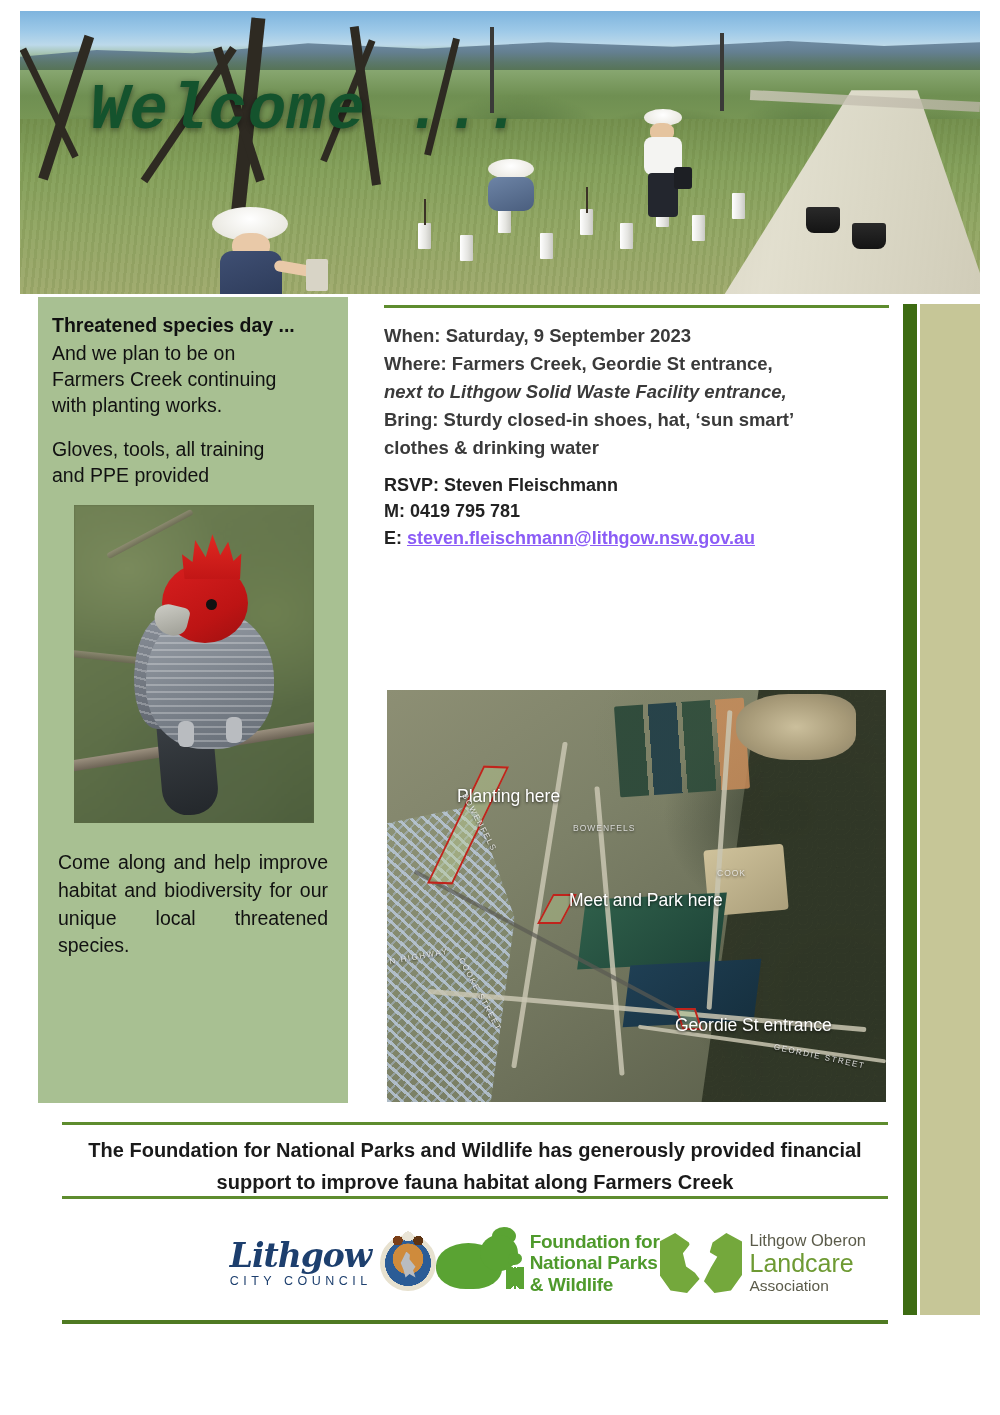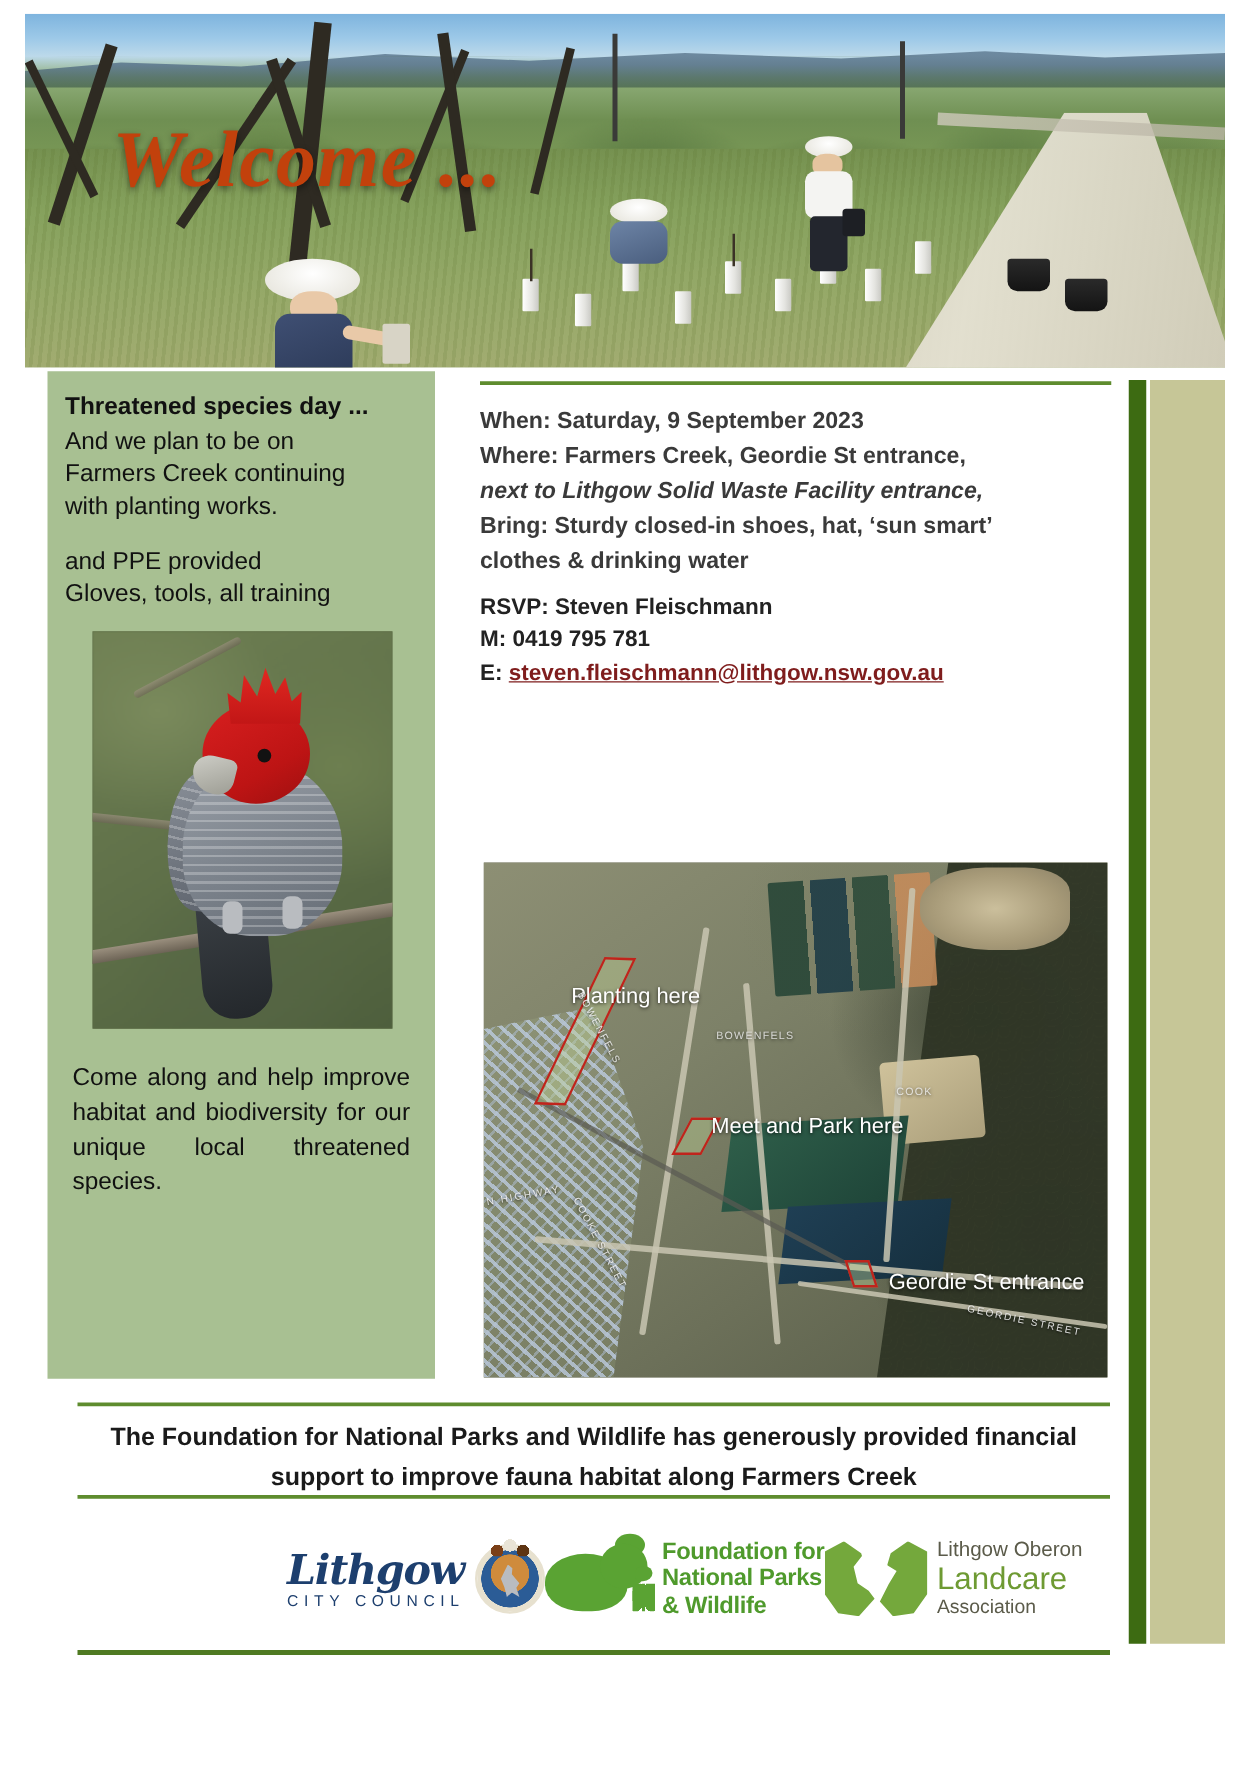--- a/index.html
+++ b/index.html
@@ -74,26 +74,26 @@
     position:absolute; width:34px; height:26px;
     background:linear-gradient(to bottom,#2a2a2a,#141414);
     border-radius:3px 3px 8px 8px;
   }
   .person { position:absolute; }
   .p-hat {
     position:absolute; border-radius:50%;
     background:radial-gradient(ellipse at 50% 35%, #ffffff, #e2e0d6);
   }
   .hero-title {
-    position:absolute; left:70px; top:80px;
-    font-family:Liberation Serif, serif;
+    position:absolute; left:70px; top:64px;
+    font-family:Liberation Mono, monospace;
     font-style:italic;
     font-weight:bold;
     font-size:64px;
-    color:#c2410c;
+    color:#14532d;
     letter-spacing:1px;
     text-shadow:0 2px 6px rgba(0,0,0,.45);
     white-space:nowrap;
   }
 
   
   .left-panel {
     position:absolute; left:38px; top:297px; width:310px; height:806px;
     background:#a8c092;
     padding:16px 14px 0 14px;
@@ -190,21 +190,21 @@
     font-size:18.5px; font-weight:bold; color:#3a3a3a;
     line-height:1.52; margin:0;
   }
   .detail-line.italic { font-style:italic; }
   .contact-block { margin-top:9px; }
   .contact-line {
     font-size:18px; font-weight:bold; color:#222;
     line-height:1.48; margin:0; font-family:"Liberation Sans", sans-serif;
   }
   .contact-line a {
-    color:#7f1d1d; text-decoration:underline;
+    color:#8b5cf6; text-decoration:underline;
   }
 
   
   .map {
     position:absolute; left:387px; top:690px; width:499px; height:412px;
     overflow:hidden; background:#6c6f58;
   }
   .map-base {
     position:absolute; inset:0;
     background:
@@ -472,22 +472,22 @@
 
   <div class="hero-title">Welcome ...</div>
 </div>
 
 <div class="left-panel">
   <p class="lp-head">Threatened species day ...</p>
   <p class="lp-body">And we plan to be on</p>
   <p class="lp-body">Farmers Creek continuing</p>
   <p class="lp-body">with planting works.</p>
   <div class="lp-gap"></div>
+  <p class="lp-body">Gloves, tools, all training</p>
   <p class="lp-body">and PPE provided</p>
-  <p class="lp-body">Gloves, tools, all training</p>
 
   <div class="bird-wrap">
     <div class="bird-bg"></div>
     <div class="branch" style="left:-14px;top:236px;width:270px;height:11px;transform:rotate(-9deg);"></div>
     <div class="branch" style="left:-20px;top:150px;width:130px;height:7px;transform:rotate(6deg);opacity:.7;"></div>
     <div class="branch" style="left:28px;top:26px;width:96px;height:6px;transform:rotate(-28deg);opacity:.65;"></div>
     <div class="bird-tail"></div>
     <div class="bird-wing"></div>
     <div class="bird-body"></div>
     <div class="bird-foot" style="left:104px;top:216px;"></div>
@@ -535,21 +535,21 @@
   <div class="map-road" style="left:40px;top:318px;width:440px;height:5px;transform:rotate(5deg);"></div>
   <div class="map-road" style="left:250px;top:352px;width:250px;height:4px;transform:rotate(8deg);"></div>
   <div class="map-rail" style="left:10px;top:250px;width:300px;height:4px;transform:rotate(28deg);"></div>
 
   <div class="marker" style="left:68px;top:76px;width:26px;height:118px;transform:skewX(-24deg) rotate(2deg);"></div>
   <div class="marker" style="left:158px;top:204px;width:24px;height:30px;transform:skewX(-28deg);"></div>
   <div class="marker" style="left:292px;top:318px;width:20px;height:22px;transform:skewX(18deg);"></div>
 
   <div class="map-label" style="left:70px;top:52px;margin-top:44px;">Planting here</div>
   <div class="map-label" style="left:182px;top:200px;">Meet and Park here</div>
-  <div class="map-label" style="left:288px;top:325px;margin-left:36px;">Geordie St entrance</div>
+  <div class="map-label" style="left:288px;top:325px;">Geordie St entrance</div>
 
   <div class="map-label small" style="left:186px;top:133px;">BOWENFELS</div>
   <div class="map-label small" style="left:330px;top:178px;">COOK</div>
 
   <div class="map-street" style="left:386px;top:362px;transform:rotate(12deg);">GEORDIE STREET</div>
   <div class="map-street" style="left:2px;top:262px;transform:rotate(-10deg);">N HIGHWAY</div>
   <div class="map-street" style="left:52px;top:300px;transform:rotate(62deg);">COOKE STREET</div>
   <div class="map-street" style="left:60px;top:128px;transform:rotate(62deg);">BOWENFELS</div>
 </div>
 

